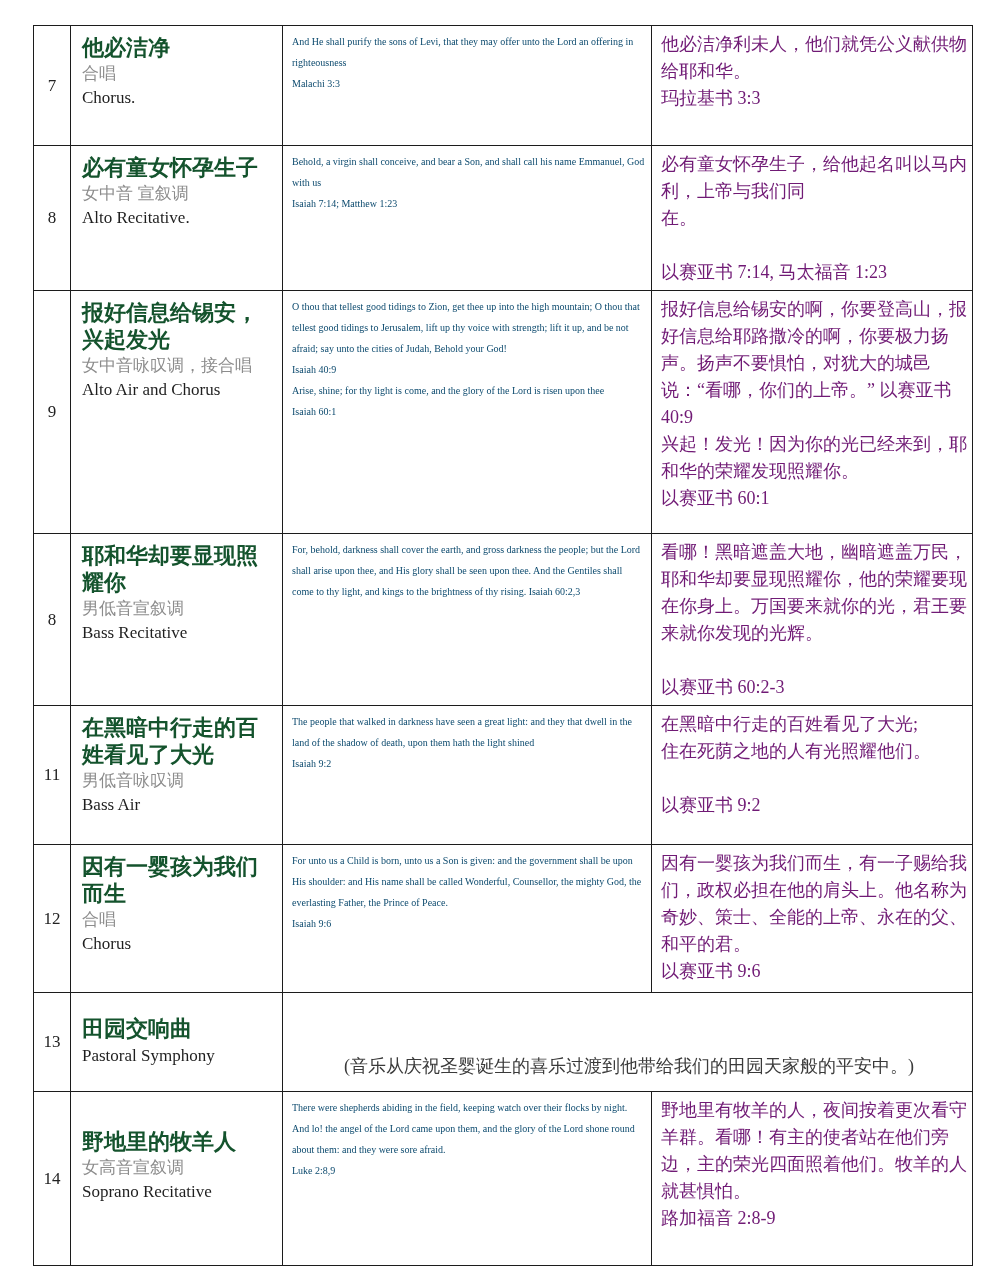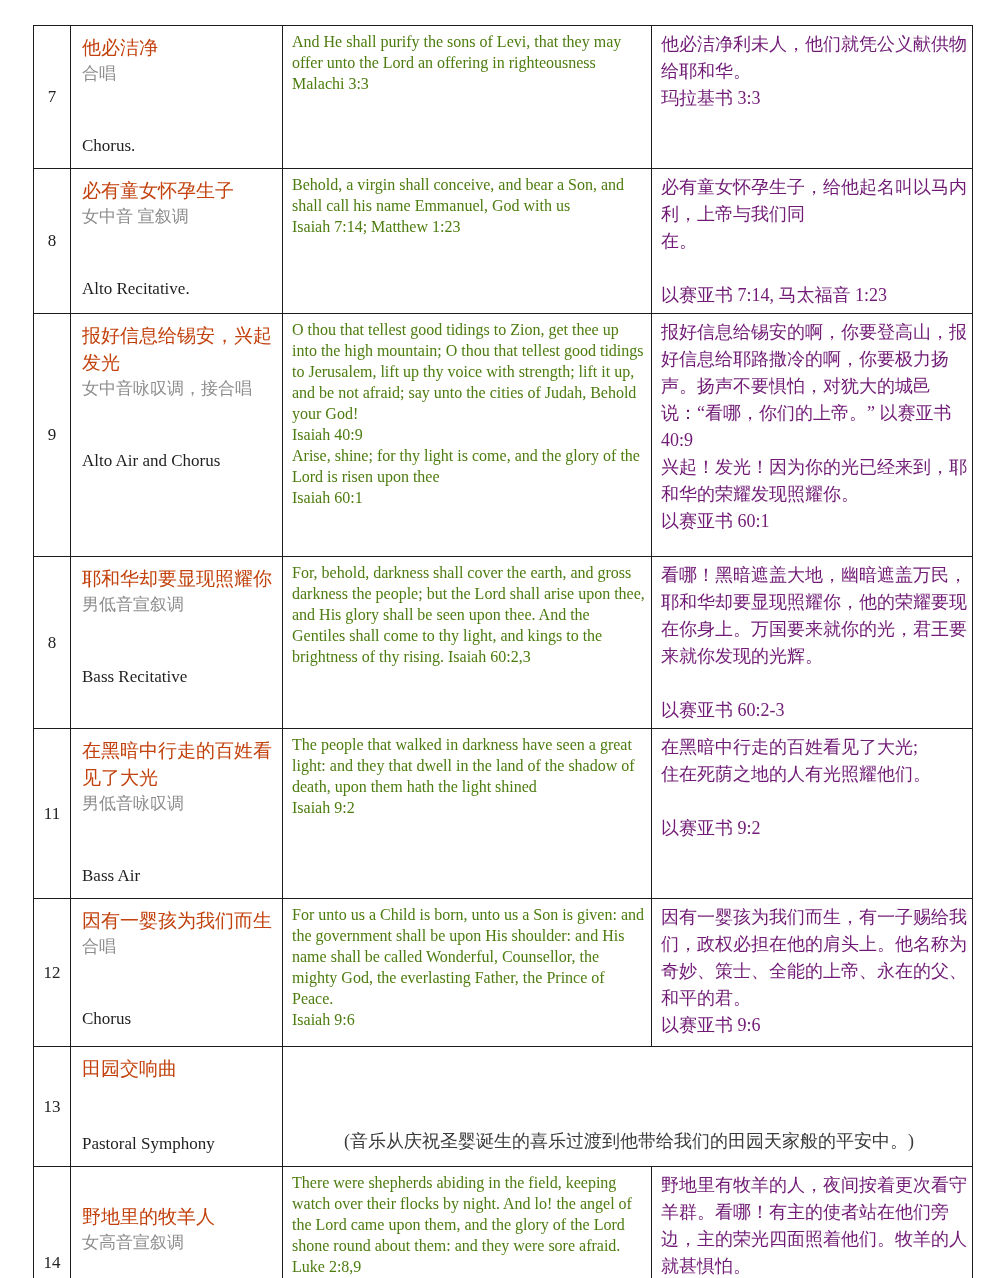--- a/index.html
+++ b/index.html
@@ -4,27 +4,27 @@
 <style>
   html,body{margin:0;padding:0;background:#ffffff;}
   body{width:999px;height:1278px;position:relative;font-family:"Liberation Serif",serif;color:#2b2b2b;}
   table{position:absolute;left:33px;top:25px;width:939px;border-collapse:collapse;table-layout:fixed;}
   td{border:1px solid #1c1c1c;vertical-align:top;overflow:hidden;}
   tr.h7{height:120px}tr.h8{height:132px}tr.h9{height:243px}tr.h10{height:172px}
   tr.h11{height:139px}tr.h12{height:148px}tr.h13{height:99px}tr.h14{height:174px}
   td.c1{vertical-align:middle;text-align:center;font-size:17px;color:#222;}
   td.c2{padding:0;}
   .cell2{display:flex;flex-direction:column;height:100%;box-sizing:border-box;padding:8px 8px 10px 11px;}
-  .title{font-family:"Liberation Sans",sans-serif;font-weight:normal;font-size:19px;line-height:27px;color:#c2410c;}
+  .title{font-family:"Liberation Sans",sans-serif;font-weight:bold;font-size:22px;line-height:27px;color:#14532d;}
   .voice{margin-top:auto;}
   .voice-tight{margin-top:2px;}
   .vzh{font-family:"Liberation Sans",sans-serif;font-size:17px;line-height:25px;color:#8c8c8c;}
-  .ven{font-size:17px;line-height:24px;color:#1f1f1f;margin-top:48px;}
+  .ven{font-size:17px;line-height:24px;color:#1f1f1f;}
   td.c3{padding:5px 6px 4px 9px;}
-  .english{font-size:16px;line-height:21px;color:#4d7c0f;white-space:pre-line;}
+  .english{font-size:10px;line-height:21px;color:#0c4a6e;white-space:pre-line;}
   td.c4{padding:5px 5px 4px 9px;}
   .chinese{font-size:18px;line-height:27px;color:#701a75;white-space:pre-line;}
   td.cnote{vertical-align:bottom;padding:4px 6px 12px 9px;}
   .note{font-size:18px;line-height:26px;color:#3a3a3a;text-align:center;}
 </style>
 </head>
 <body>
 
 <table>
   <colgroup>

